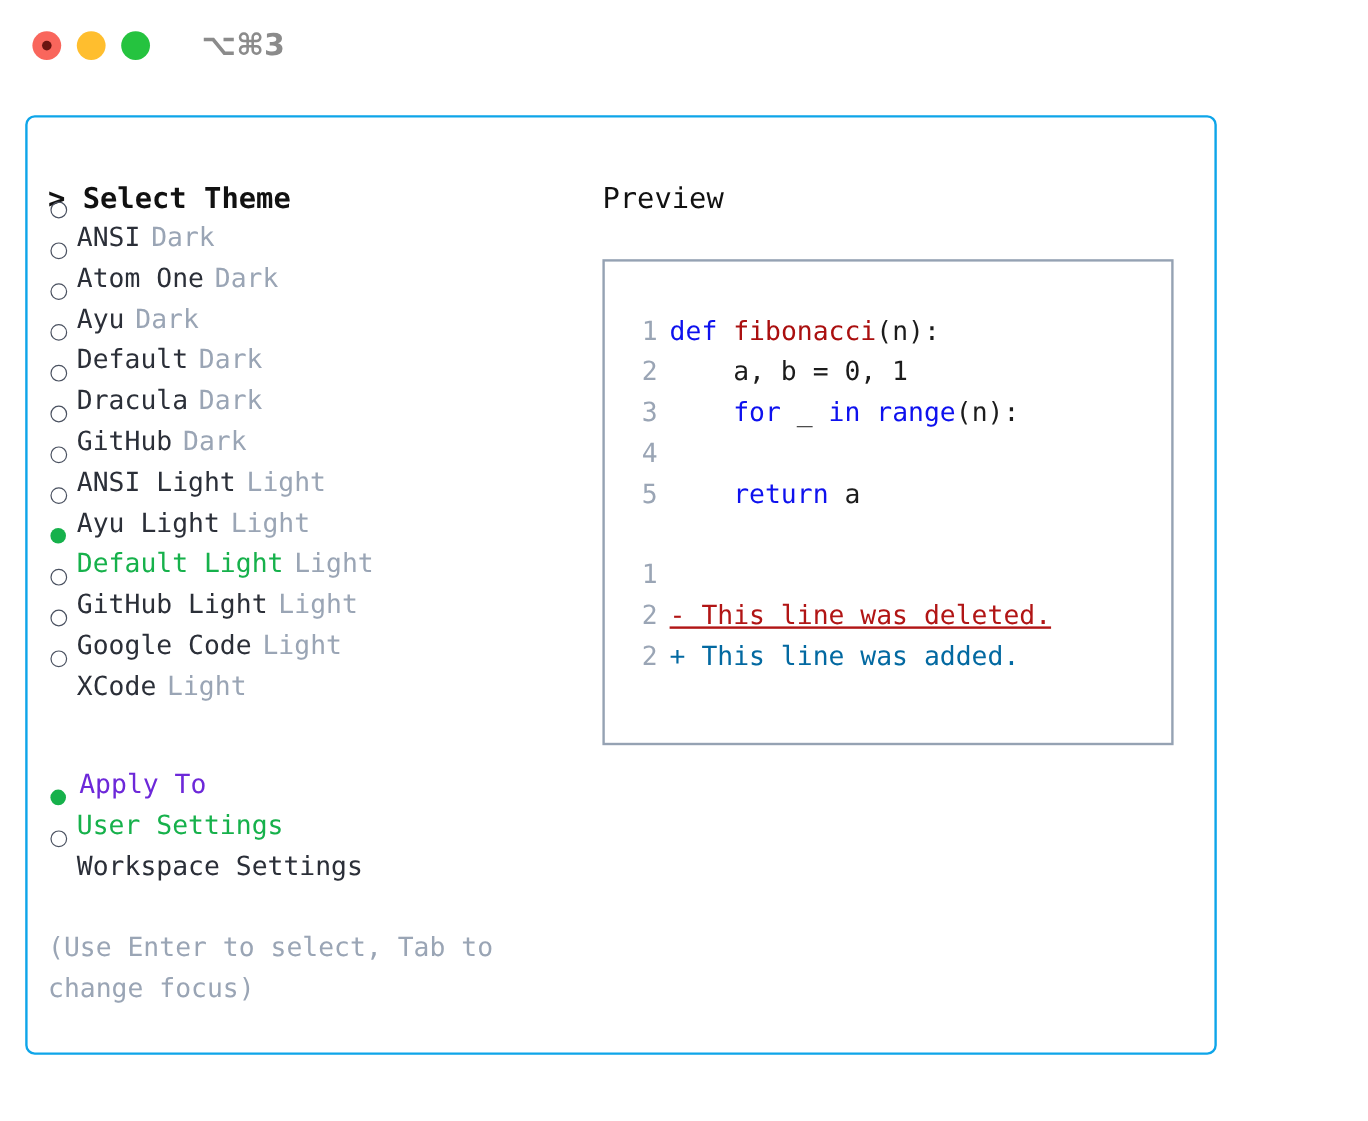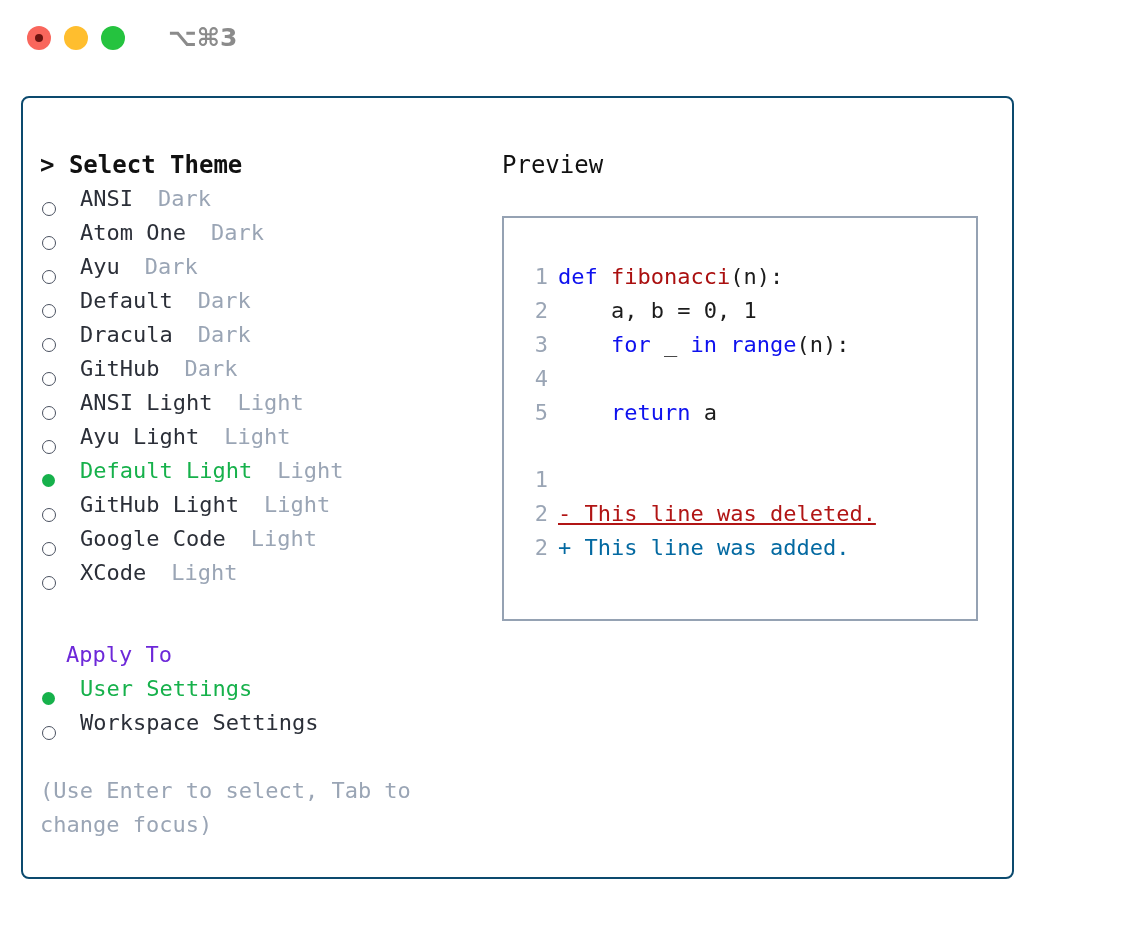--- a/index.html
+++ b/index.html
@@ -71,21 +71,21 @@
     white-space: nowrap;
   }
 
   
   .card {
     position: absolute;
     left: 21px;
     top: 96px;
     width: 993px;
     height: 783px;
-    border: 2px solid #0c4a6e;
+    border: 2px solid #0ea5e9;
     border-radius: 8px;
     box-sizing: border-box;
     background: #ffffff;
   }
 
   .columns {
     position: absolute;
     left: 0; top: 0;
     width: 100%;
     height: 100%;
@@ -106,26 +106,25 @@
     line-height: 34px;
     white-space: pre;
   }
 
   .opt-list {
     margin-top: 0px;
   }
 
   .opt-row {
     display: flex;
-    align-items: flex-end;
+    align-items: flex-start;
     line-height: 34px;
     height: 34px;
     font-size: 22px;
     white-space: pre;
-    gap: 16px;
   }
   .opt-marker {
     width: 24px;
     flex: 0 0 24px;
     display: inline-block;
     position: relative;
     color: #3a3f4b;
   }
   .marker-dot {
     position: absolute;

